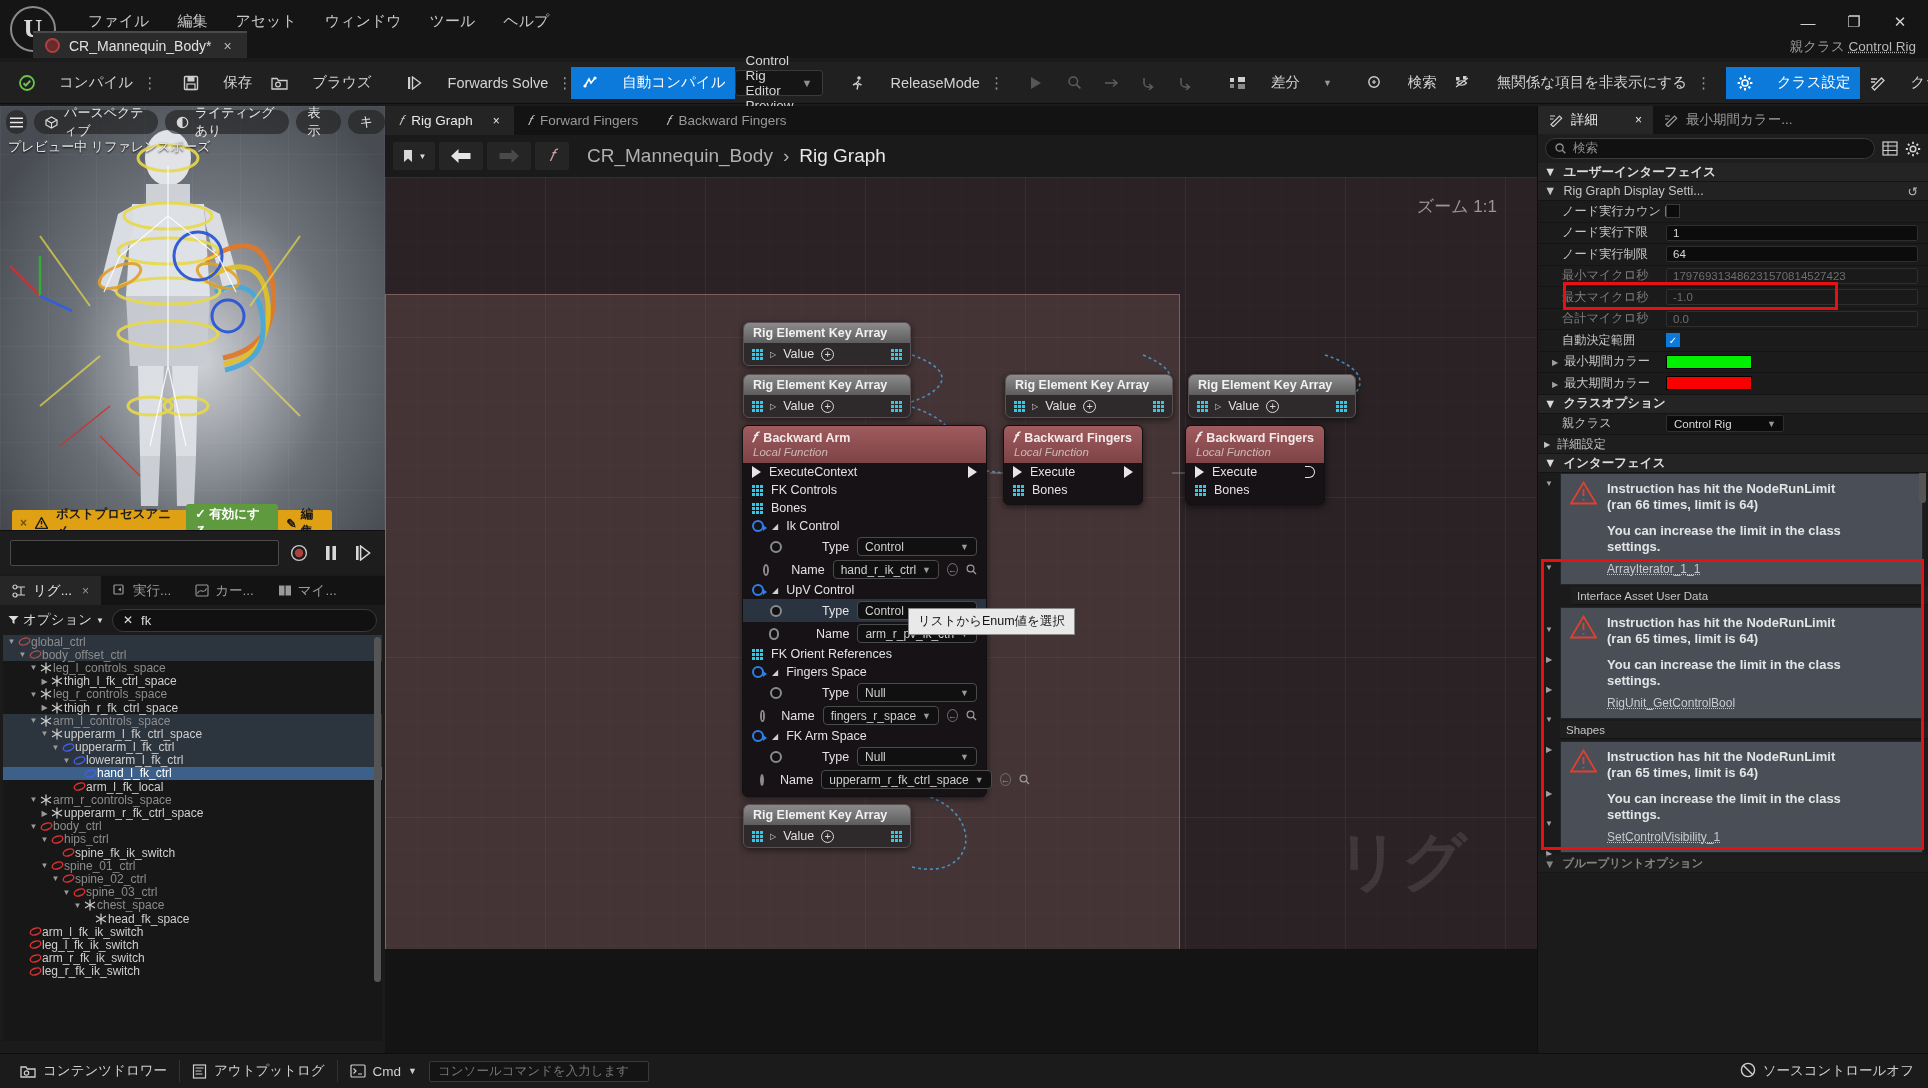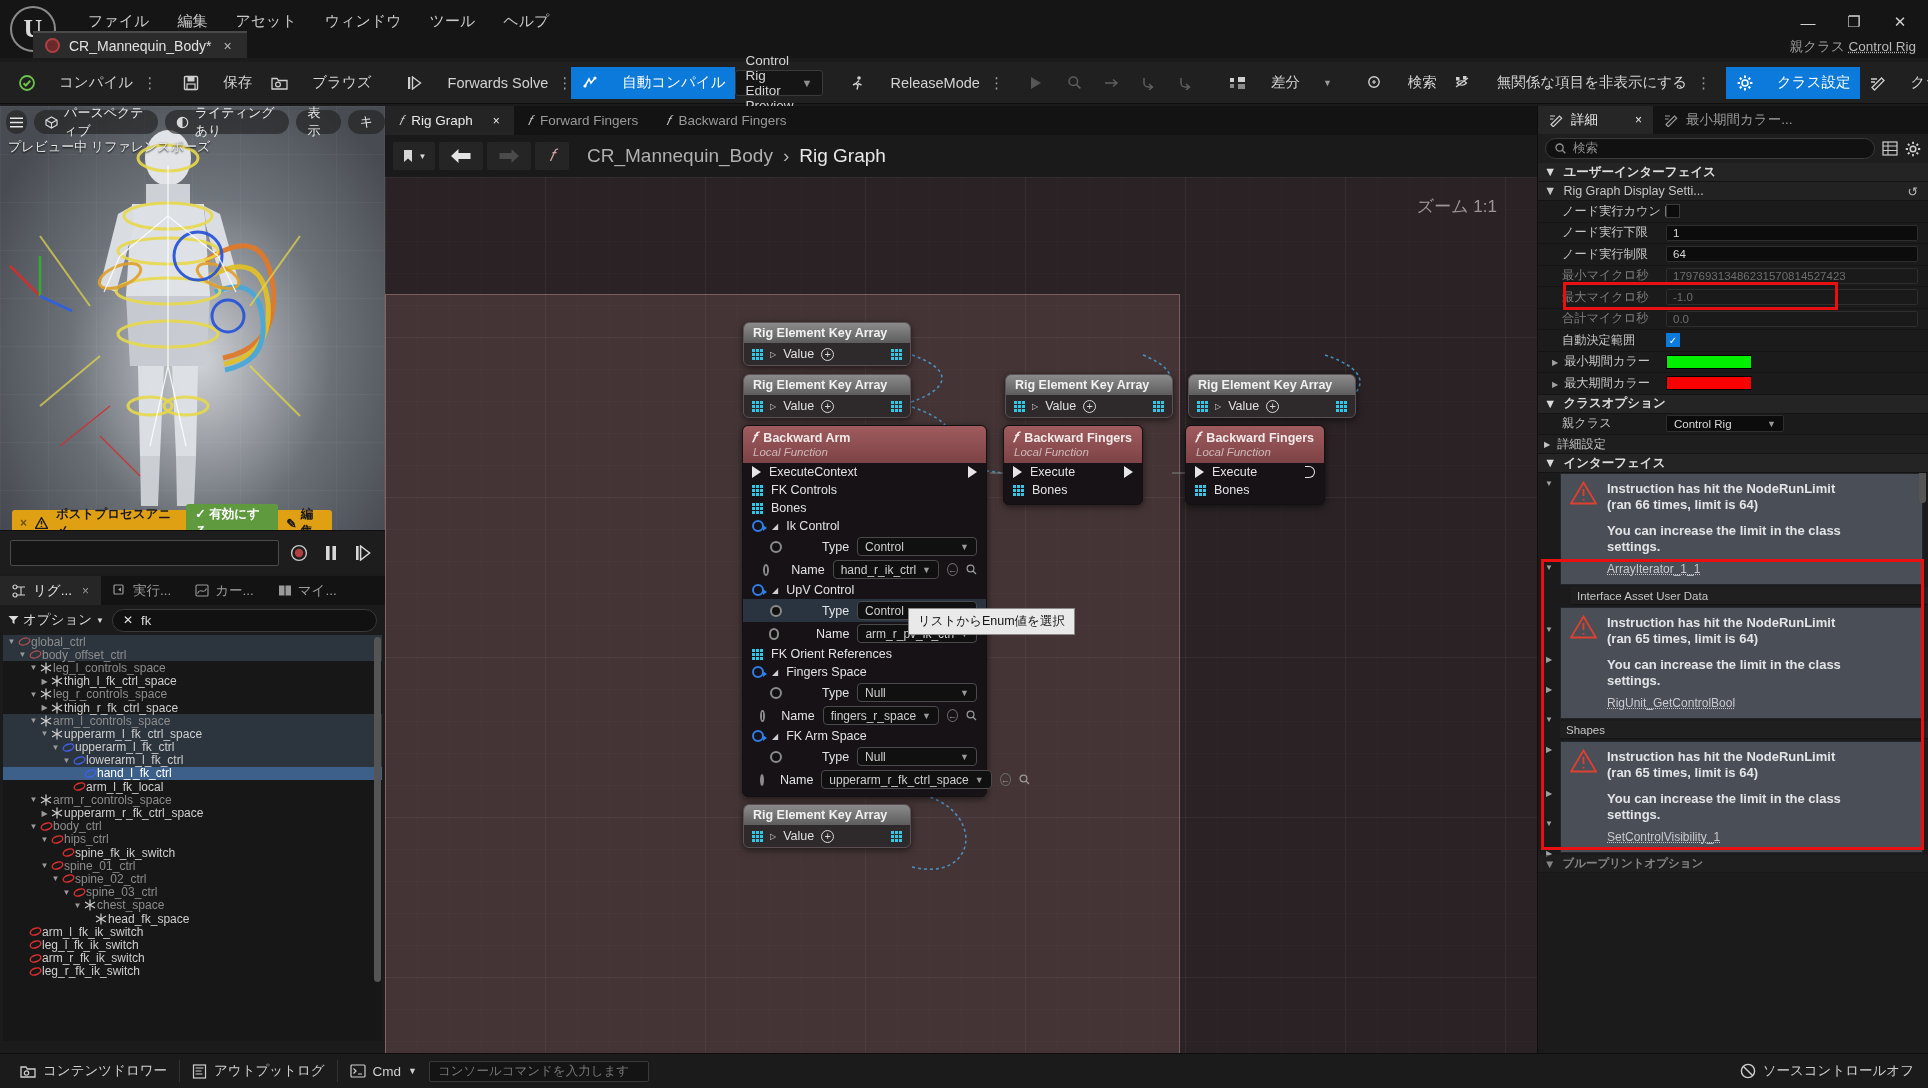--- a/index.html
+++ b/index.html
@@ -96,21 +96,21 @@
   .gtabs { display:flex; height:29px; background:#131313; }
   .gtab { display:flex; align-items:center; gap:8px; padding:0 14px; font-size:13.5px; color:#9a9a9a; }
   .gtab.sel { background:#242424; color:#eaeaea; }
   .gtab .fx { font-family:"Liberation Serif", serif; font-style:italic; color:#c9c9c9; }
   .gtoolrow { position:relative; height:42px; background:#1a1a1a; display:flex; align-items:center; gap:4px; padding-left:8px; }
   .gtbtn { width:34px; height:28px; display:flex; align-items:center; justify-content:center;
            background:#252525; border-radius:2px; color:#d8d8d8; font-size:15px; }
   .breadcrumb { display:flex; align-items:center; gap:10px; margin-left:14px; font-size:19px; color:#b0b0b0; }
   .breadcrumb .cur { color:#e9e9e9; }
 
-  .canvas { position:absolute; left:0; top:71px; width:1152px; height:876px;
+  .canvas { position:absolute; left:0; top:71px; width:1152px; height:772px;
             background:#2a2224; overflow:hidden; }
   .cgrid { position:absolute; inset:0; opacity:.5;
            background-image:linear-gradient(rgba(255,255,255,.035) 1px, transparent 1px),
                             linear-gradient(90deg, rgba(255,255,255,.035) 1px, transparent 1px);
            background-size:32px 32px; }
   .cgrid2 { position:absolute; inset:0; opacity:.55;
            background-image:linear-gradient(rgba(255,255,255,.07) 1px, transparent 1px),
                             linear-gradient(90deg, rgba(255,255,255,.07) 1px, transparent 1px);
            background-size:160px 160px; }
   .selbox { position:absolute; left:0; top:117px; width:795px; height:855px;
@@ -192,21 +192,21 @@
   .arrowcol { position:absolute; left:4px; width:14px; display:flex; align-items:center;
               justify-content:center; color:#a0a0a0; font-size:8px; }
 
   
   .statusbar { position:absolute; left:0; bottom:0; width:1928px; height:35px; background:#1b1b1b;
                border-top:1px solid #0e0e0e; display:flex; align-items:center; padding:0 8px; gap:0; }
   .sb { display:flex; align-items:center; gap:7px; padding:0 12px; height:27px; font-size:13.5px; color:#cfcfcf; }
   .sbsep { width:1px; height:22px; background:#323232; }
   .cmdinput { width:220px; height:21px; background:#141414; border:1px solid #3a3a3a; border-radius:2px;
               display:flex; align-items:center; padding:0 8px; font-size:12.5px; color:#767676; }
-  .srcctl { margin-left:auto; display:flex; align-items:center; gap:7px; font-size:13.5px; color:#cfcfcf;
+  .srcctl { margin-left:auto; display:flex; align-items:flex-start; gap:7px; font-size:13.5px; color:#cfcfcf;
             padding-right:6px; }
   svg { display:block; }
 </style>
 </head>
 <body>
 
 <div class="app">
 
   <div class="titlebar">
     <div class="ue-logo">U</div>
@@ -932,20 +932,21 @@
           <path d="M595 293 C 650 300, 680 308, 755 295"></path>
           <path d="M527 690 C 590 705, 600 640, 545 620"></path>
         </g>
         <g fill="none" stroke="#909090" stroke-width="1.5" opacity="0.55">
           <path d="M605 296 L640 296"></path>
           <path d="M787 296 L820 296"></path>
         </g>
       </svg>
 
       <div class="zoomlbl">ズーム 1:1</div>
+      <div class="watermark">リグ</div>
 
       <div class="node reroute" style="left:358px; top:145px;">
         <div class="rhead">Rig Element Key Array</div>
         <div class="rbody">
           <span class="pinarray"></span>
           <span style="font-size:8px;color:#cfcfcf">▷</span>
           <span>Value</span>
           <span class="plus">+</span>
           <span class="pinarray" style="margin-left:auto"></span>
         </div>

